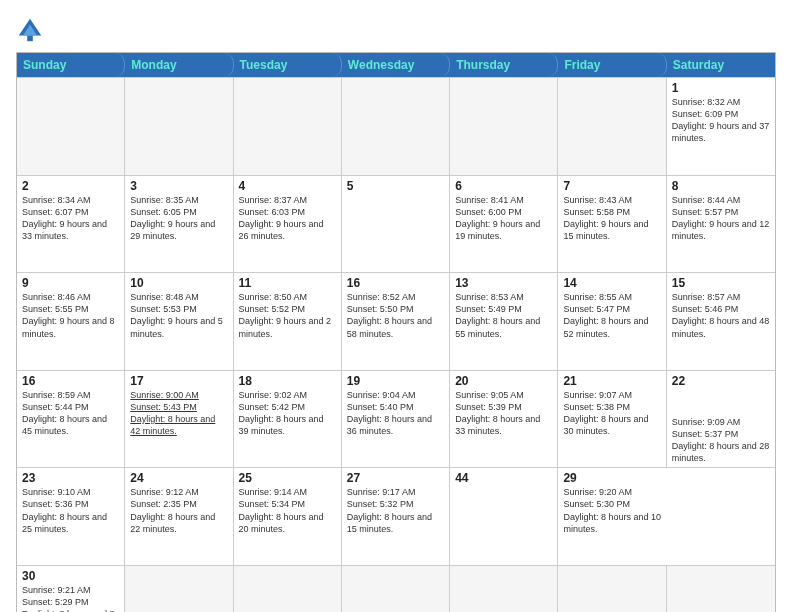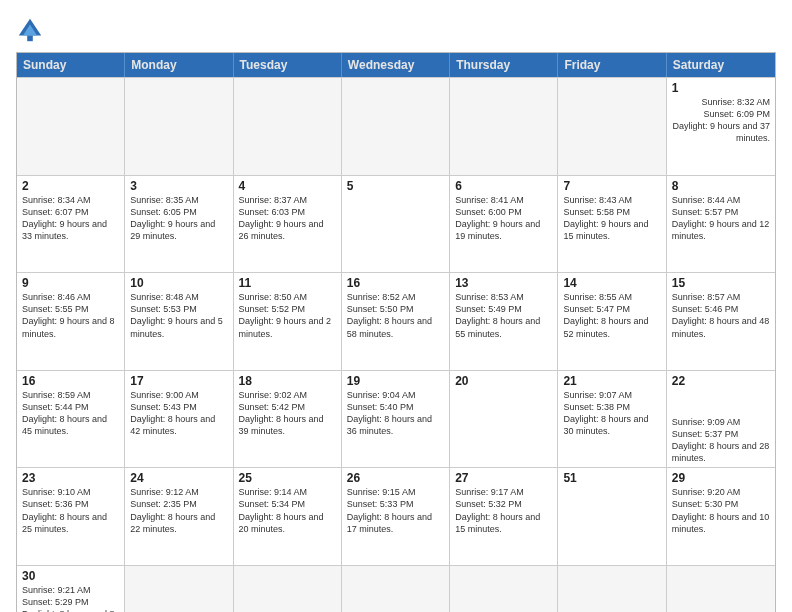--- a/index.html
+++ b/index.html
@@ -62,25 +62,26 @@
       display: flex;
       flex-direction: column;
       border: 1px solid #bbb;
     }
     .cal-header {
       display: grid;
       grid-template-columns: repeat(7, 1fr);
       background: #2d6db5;
     }
     .cal-header-cell {
-      color: #e5e5e5;
+      color: #5eead4;
       font-size: 12px;
       font-weight: bold;
       padding: 5px 6px;
       border-right: 1px solid #5590cc;
+      border-radius: 10px;
     }
     .cal-header-cell:last-child { border-right: none; }
     .cal-body {
       flex: 1;
       display: grid;
       grid-template-rows: repeat(6, 1fr);
     }
     .cal-row {
       display: grid;
       grid-template-columns: repeat(7, 1fr);
@@ -146,21 +147,21 @@
     <div class="cal-body" id="cal-body">
         <div class="cal-row">
           <div class="cal-cell empty"></div>
           <div class="cal-cell empty"></div>
           <div class="cal-cell empty"></div>
           <div class="cal-cell empty"></div>
           <div class="cal-cell empty"></div>
           <div class="cal-cell empty"></div>
           <div class="cal-cell">
             <span class="day-num">1</span>
-            <div class="cell-info" style="white-space: pre-line; text-align: right;">Sunrise: 8:32 AM
+            <div class="cell-info" style="white-space: pre-line;">Sunrise: 8:32 AM
 Sunset: 6:09 PM
 Daylight: 9 hours and 37 minutes.</div>
           </div>
         </div>
         <div class="cal-row">
           <div class="cal-cell">
             <span class="day-num">2</span>
             <div class="cell-info" style="white-space: pre-line;">Sunrise: 8:34 AM
 Sunset: 6:07 PM
 Daylight: 9 hours and 33 minutes.</div>
@@ -245,38 +246,41 @@
         </div>
         <div class="cal-row">
           <div class="cal-cell">
             <span class="day-num">16</span>
             <div class="cell-info" style="white-space: pre-line;">Sunrise: 8:59 AM
 Sunset: 5:44 PM
 Daylight: 8 hours and 45 minutes.</div>
           </div>
           <div class="cal-cell">
             <span class="day-num">17</span>
-            <div class="cell-info" style="white-space: pre-line;">Sunrise: 9:00 AM
+            <div class="cell-info" style="white-space: pre-line; text-decoration: underline;">Sunrise: 9:00 AM
 Sunset: 5:43 PM
 Daylight: 8 hours and 42 minutes.</div>
           </div>
           <div class="cal-cell">
             <span class="day-num">18</span>
             <div class="cell-info" style="white-space: pre-line;">Sunrise: 9:02 AM
 Sunset: 5:42 PM
 Daylight: 8 hours and 39 minutes.</div>
           </div>
           <div class="cal-cell">
             <span class="day-num">19</span>
             <div class="cell-info" style="white-space: pre-line;">Sunrise: 9:04 AM
 Sunset: 5:40 PM
 Daylight: 8 hours and 36 minutes.</div>
           </div>
           <div class="cal-cell">
             <span class="day-num">20</span>
+            <div class="cell-info" style="white-space: pre-line;">Sunrise: 9:05 AM
+Sunset: 5:39 PM
+Daylight: 8 hours and 33 minutes.</div>
           </div>
           <div class="cal-cell">
             <span class="day-num">21</span>
             <div class="cell-info" style="white-space: pre-line;">Sunrise: 9:07 AM
 Sunset: 5:38 PM
 Daylight: 8 hours and 30 minutes.</div>
           </div>
           <div class="cal-cell">
             <span class="day-num">22</span>
             <div class="cell-info" style="white-space: pre-line; margin-top: 28px;">Sunrise: 9:09 AM
@@ -297,33 +301,27 @@
 Sunset: 2:35 PM
 Daylight: 8 hours and 22 minutes.</div>
           </div>
           <div class="cal-cell">
             <span class="day-num">25</span>
             <div class="cell-info" style="white-space: pre-line;">Sunrise: 9:14 AM
 Sunset: 5:34 PM
 Daylight: 8 hours and 20 minutes.</div>
           </div>
           <div class="cal-cell">
-            <span class="day-num">26</span>
-            <div class="cell-info" style="white-space: pre-line;">Sunrise: 9:15 AM
-Sunset: 5:33 PM
-Daylight: 8 hours and 17 minutes.</div>
-          </div>
-          <div class="cal-cell">
             <span class="day-num">27</span>
             <div class="cell-info" style="white-space: pre-line;">Sunrise: 9:17 AM
 Sunset: 5:32 PM
 Daylight: 8 hours and 15 minutes.</div>
           </div>
           <div class="cal-cell">
-            <span class="day-num">51</span>
+            <span class="day-num">44</span>
           </div>
           <div class="cal-cell">
             <span class="day-num">29</span>
             <div class="cell-info" style="white-space: pre-line;">Sunrise: 9:20 AM
 Sunset: 5:30 PM
 Daylight: 8 hours and 10 minutes.</div>
           </div>
         </div>
         <div class="cal-row">
           <div class="cal-cell">

